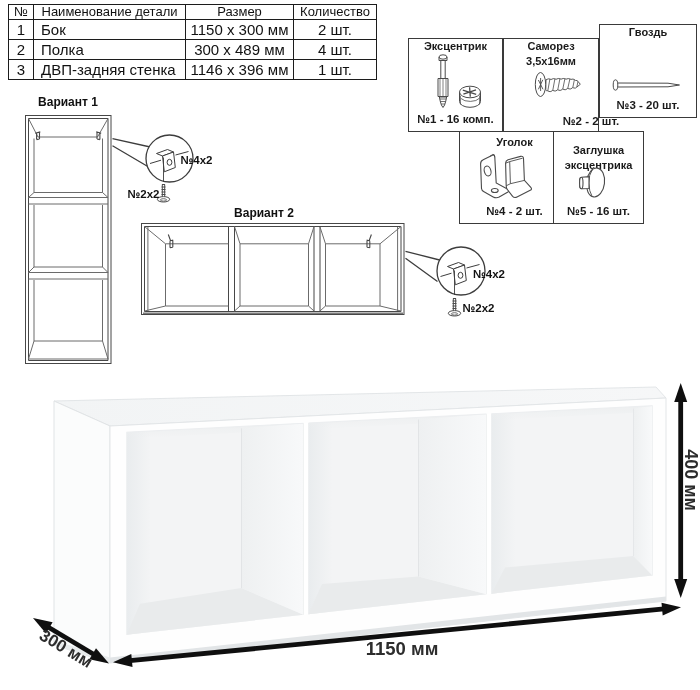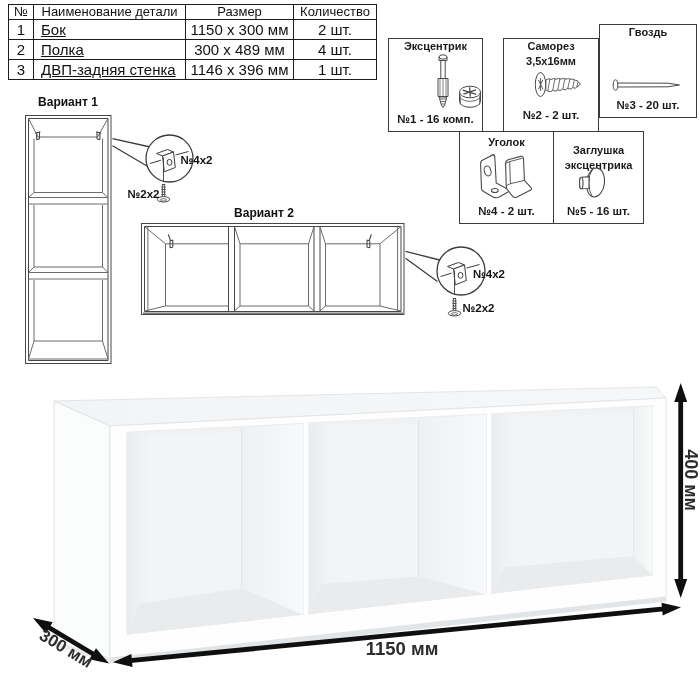--- a/index.html
+++ b/index.html
@@ -5,21 +5,21 @@
   html,body{margin:0;padding:0;}
   body{width:700px;height:690px;position:relative;background:#ffffff;
        font-family:"Liberation Sans",sans-serif;overflow:hidden;}
   body *{-webkit-font-smoothing:antialiased;}
   #parts,.hwcell{will-change:transform;}
   #parts{position:absolute;left:8px;top:4px;border-collapse:collapse;
          font-size:15px;color:#111;}
   #parts td{border:1px solid #1c1c1c;padding:0;text-align:center;
             vertical-align:middle;height:19px;line-height:19px;}
   #parts tr.hd td{height:14px;line-height:14px;font-size:13px;}
-  #parts td.nm{text-align:left;padding-left:7px;text-decoration:underline;}
+  #parts td.nm{text-align:left;padding-left:7px;}
   .hwcell{position:absolute;border:1px solid #3a3a3a;background:#fff;}
   .hwt{position:absolute;left:0;width:100%;text-align:center;
        font-weight:bold;font-size:11px;line-height:15px;color:#1a1a1a;}
   .hwl{position:absolute;left:0;width:100%;text-align:center;
        font-weight:bold;font-size:11.5px;color:#1a1a1a;}
   #art{position:absolute;left:0;top:0;}
 </style>
 </head>
 <body>
 
@@ -45,36 +45,36 @@
       </tr>
   <tr>
         <td>3</td>
         <td class="nm">ДВП-задняя стенка</td>
         <td>1146 x 396 мм</td>
         <td>1 шт.</td>
       </tr>
 </tbody>
   </table>
 
-<div class="hwcell" style="left:388px;top:38px;width:93px;height:92px;">
+<div class="hwcell" style="left:408px;top:38px;width:93px;height:92px;">
   <div class="hwt" style="top:0px;">Эксцентрик</div>
   <div class="hwl" style="top:74px;">№1 - 16 комп.</div>
 </div>
 
 <div class="hwcell" style="left:503px;top:38px;width:94px;height:92px;">
   <div class="hwt" style="top:0px;">Саморез<br>3,5х16мм</div>
-  <div class="hwl" style="top:70px;">№2 - 2 шт.</div>
+  <div class="hwl" style="top:76px;padding-left:40px;">№2 - 2 шт.</div>
 </div>
 
 <div class="hwcell" style="left:599px;top:24px;width:96px;height:92px;">
   <div class="hwt" style="top:0px;">Гвоздь</div>
   <div class="hwl" style="top:74px;">№3 - 20 шт.</div>
 </div>
 
-<div class="hwcell" style="left:459px;top:131px;width:93px;height:91px;">
+<div class="hwcell" style="left:459px;top:131px;width:93px;height:91px;padding-left:16px;">
   <div class="hwt" style="top:3px;">Уголок</div>
   <div class="hwl" style="top:73px;">№4 - 2 шт.</div>
 </div>
 
 <div class="hwcell" style="left:553px;top:131px;width:89px;height:91px;">
   <div class="hwt" style="top:11px;">Заглушка<br>эксцентрика</div>
   <div class="hwl" style="top:73px;">№5 - 16 шт.</div>
 </div>
 
 <svg id="art" width="700" height="690" viewBox="0 0 700 690">

